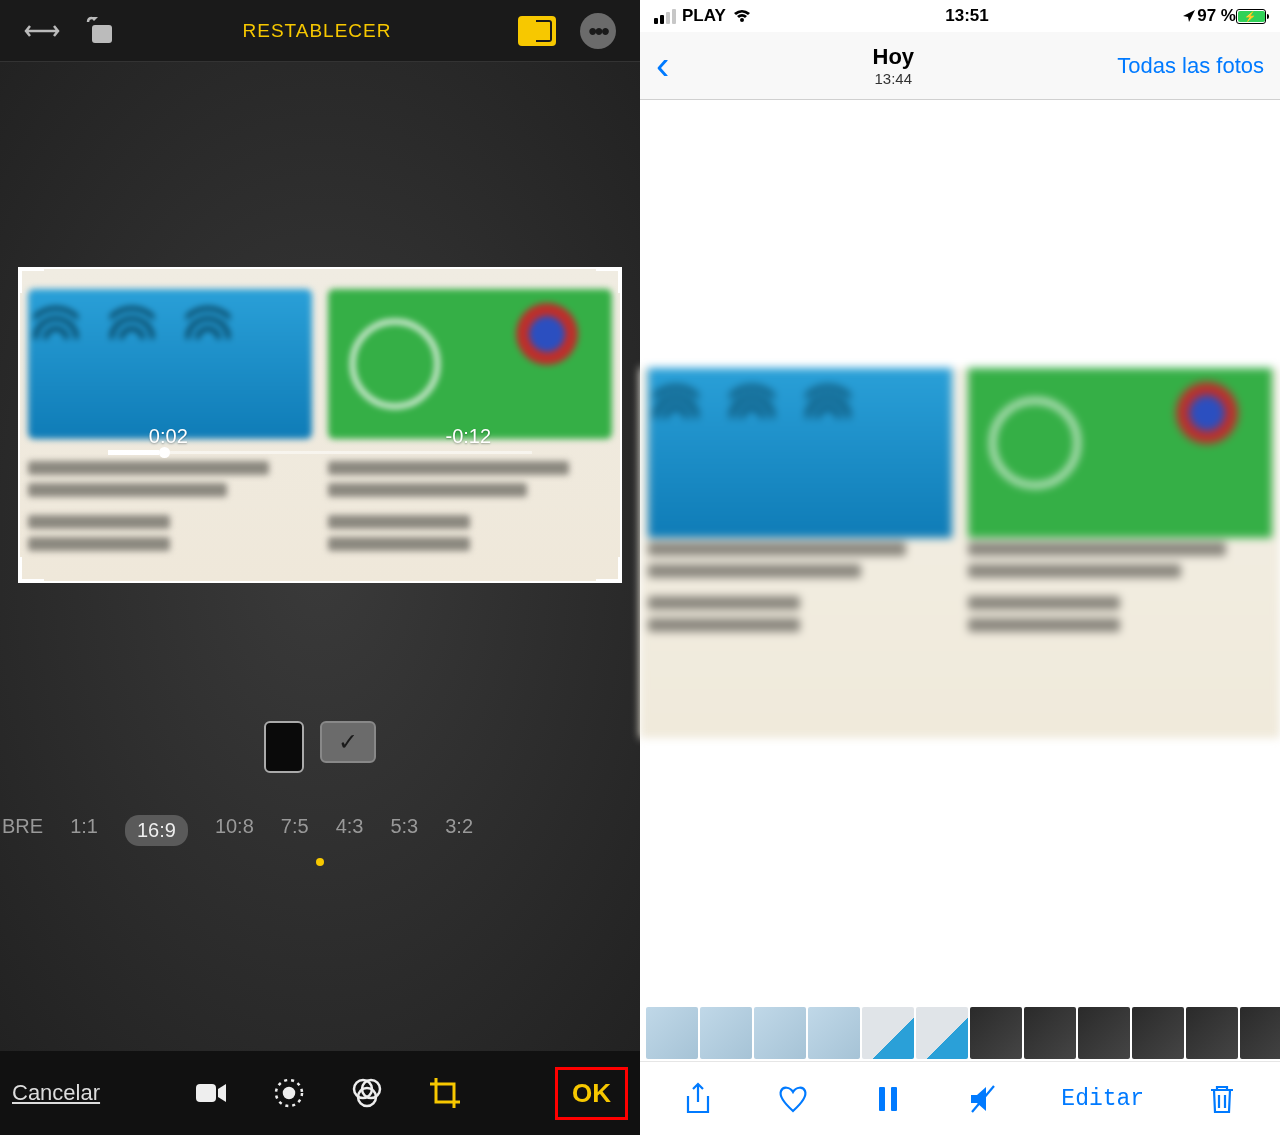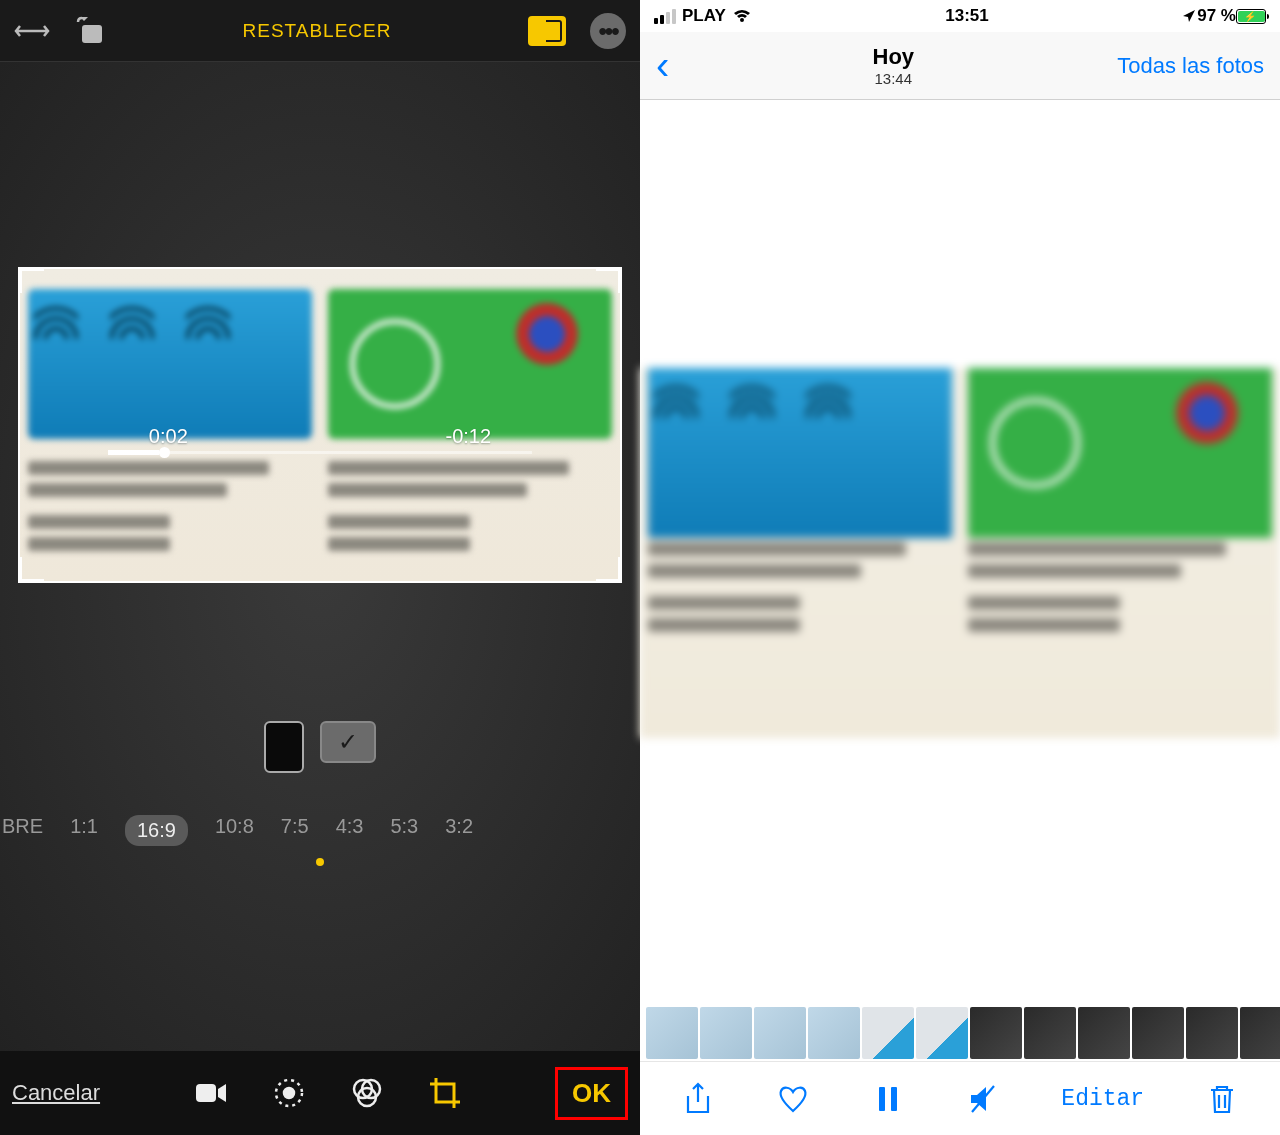--- a/index.html
+++ b/index.html
@@ -1,21 +1,21 @@
 <!DOCTYPE html>
 <html><head>
   <meta charset="utf-8">
   <style>
     * { margin: 0; padding: 0; box-sizing: border-box; }
     body { font-family: -apple-system, 'Helvetica Neue', sans-serif; display: flex; width: 1280px; height: 1135px; overflow: hidden; }
     .left-panel { width: 50%; height: 100%; background: #1a1a1a; display: flex; flex-direction: column; position: relative; }
     .right-panel { width: 50%; height: 100%; background: #fff; display: flex; flex-direction: column; position: relative; }
 
     
-    .ltop { display: flex; justify-content: space-between; align-items: center; height: 62px; padding: 0 14px; border-bottom: 1px solid #333; }
+    .ltop { display: flex; justify-content: space-between; align-items: center; height: 62px; padding: 0 24px; border-bottom: 1px solid #333; }
     .ltop-left, .ltop-right { display: flex; gap: 24px; align-items: center; }
     .reset { font-size: 19px; font-weight: 500; letter-spacing: 1px; color: #f7c800; }
     .icon-btn { color: #bbb; cursor: pointer; display:flex; align-items:center; justify-content:center;}
     .aspect-btn { width:38px; height:30px; background:#f7c800; border-radius:4px; position:relative; }
     .aspect-btn::after{content:''; position:absolute; right:4px; top:4px; bottom:4px; width:14px; border:2px solid #1a1a1a; border-left:none; border-radius:0 3px 3px 0;}
     .more-btn { width:36px; height:36px; background:#6b6b6b; border-radius:50%; display:flex; align-items:center; justify-content:center; color:#1a1a1a; font-size:24px; font-weight:bold; letter-spacing:-2px; }
 
     .editor-body { flex:1; display:flex; flex-direction:column; justify-content:center; background: radial-gradient(ellipse at center, #3a3a3a 0%, #222 100%); position:relative; }
     .crop-frame { margin: 28px 18px; height: 316px; position: relative; background: linear-gradient(180deg,#f0ece2 0%,#efe8da 100%); border:2px solid #fff; display:flex; overflow:hidden; filter: blur(0px); }
     .crop-frame .card { flex:1; margin:20px 8px; display:flex; flex-direction:column; filter:blur(3px);}

